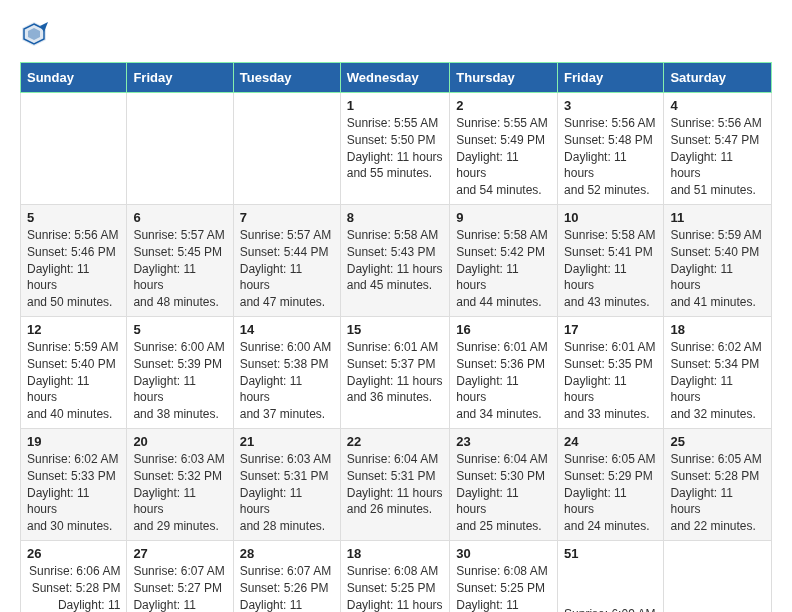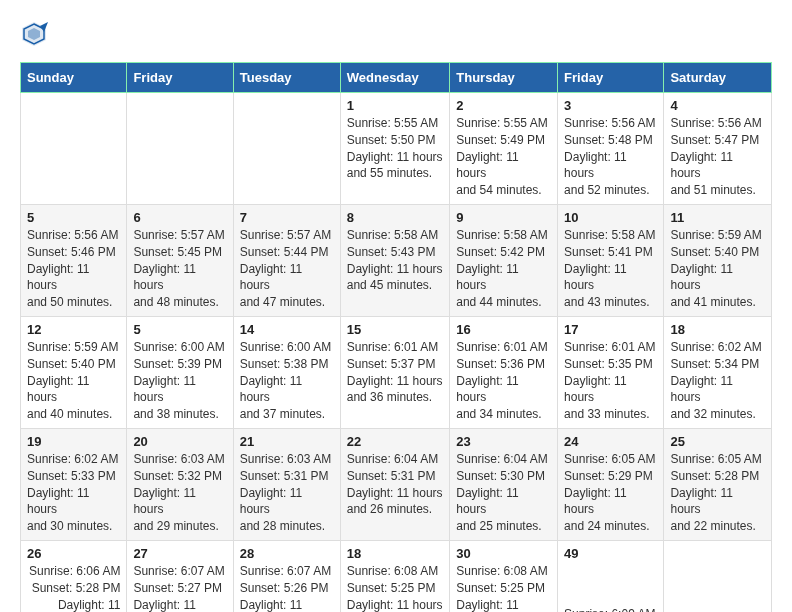--- a/index.html
+++ b/index.html
@@ -352,21 +352,21 @@
 and 17 minutes.</div>
           </td>
           <td>
             <span class="day-number">30</span>
             <div class="day-info" style="white-space: pre-line;">Sunrise: 6:08 AM
 Sunset: 5:25 PM
 Daylight: 11 hours
 and 16 minutes.</div>
           </td>
           <td>
-            <span class="day-number">49</span>
+            <span class="day-number">51</span>
             <div class="day-info" style="white-space: pre-line; margin-top: 45px;">Sunrise: 6:09 AM
 Sunset: 5:24 PM
 Daylight: 11 hours
 and 15 minutes.</div>
           </td>
           <td></td>
         </tr>
       </tbody>
   </table>
 </div>

